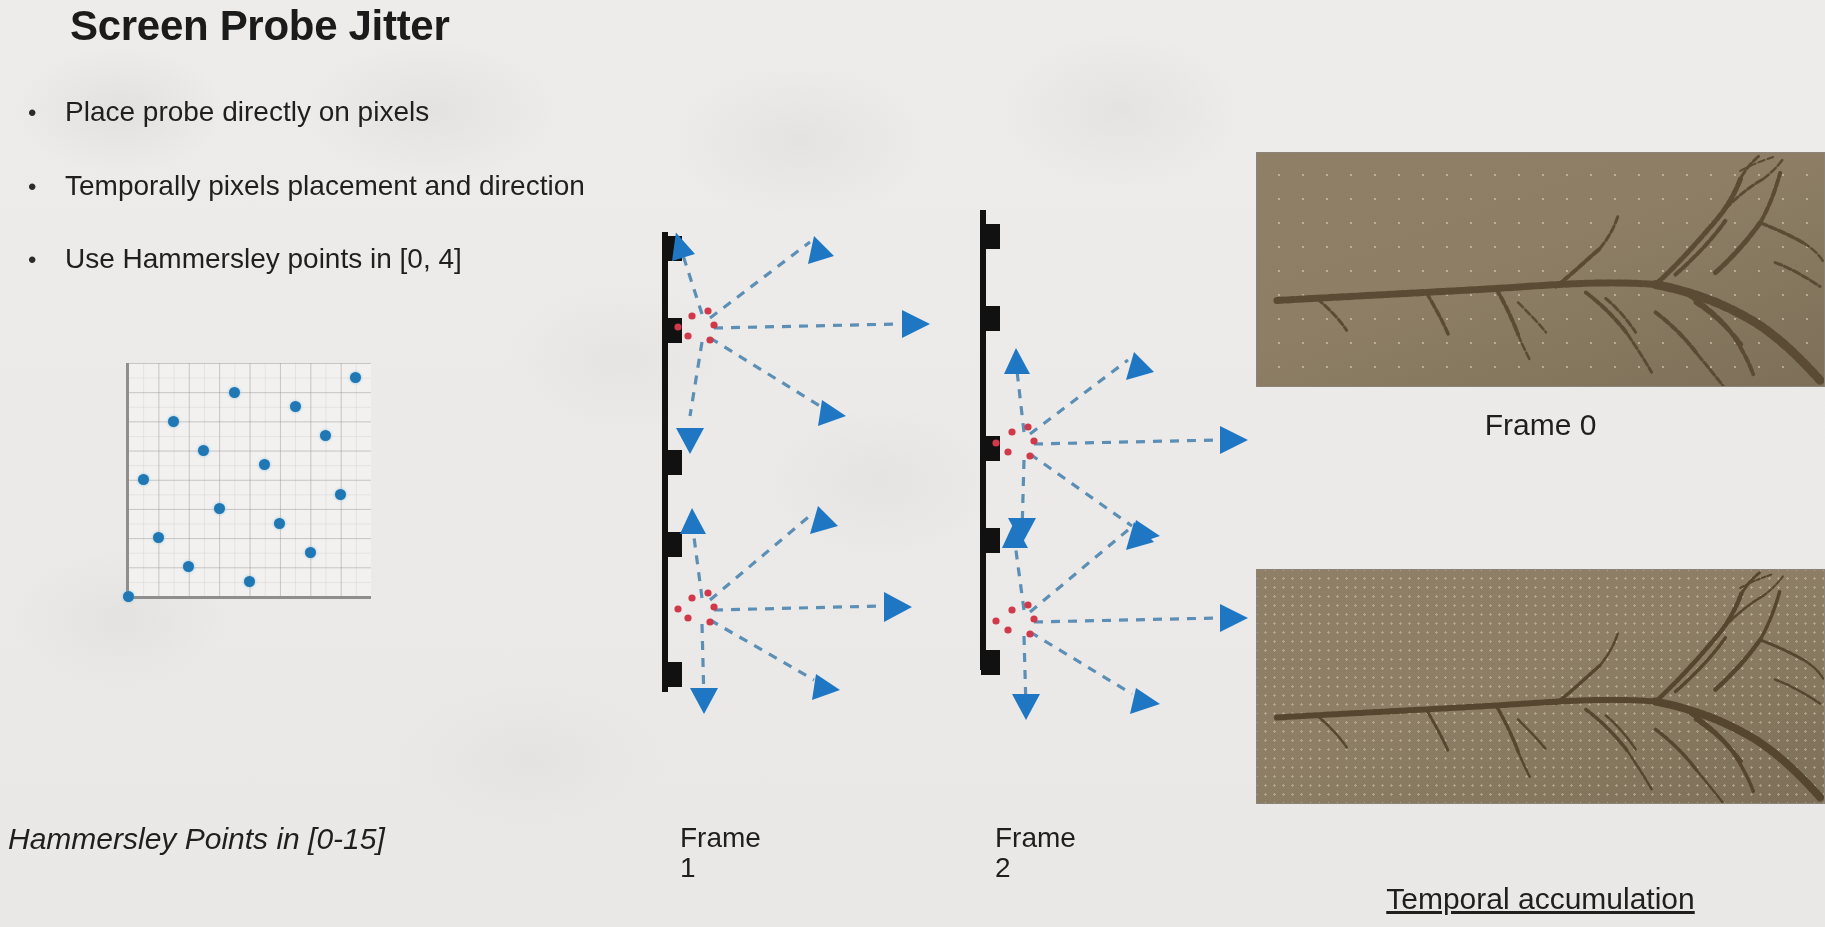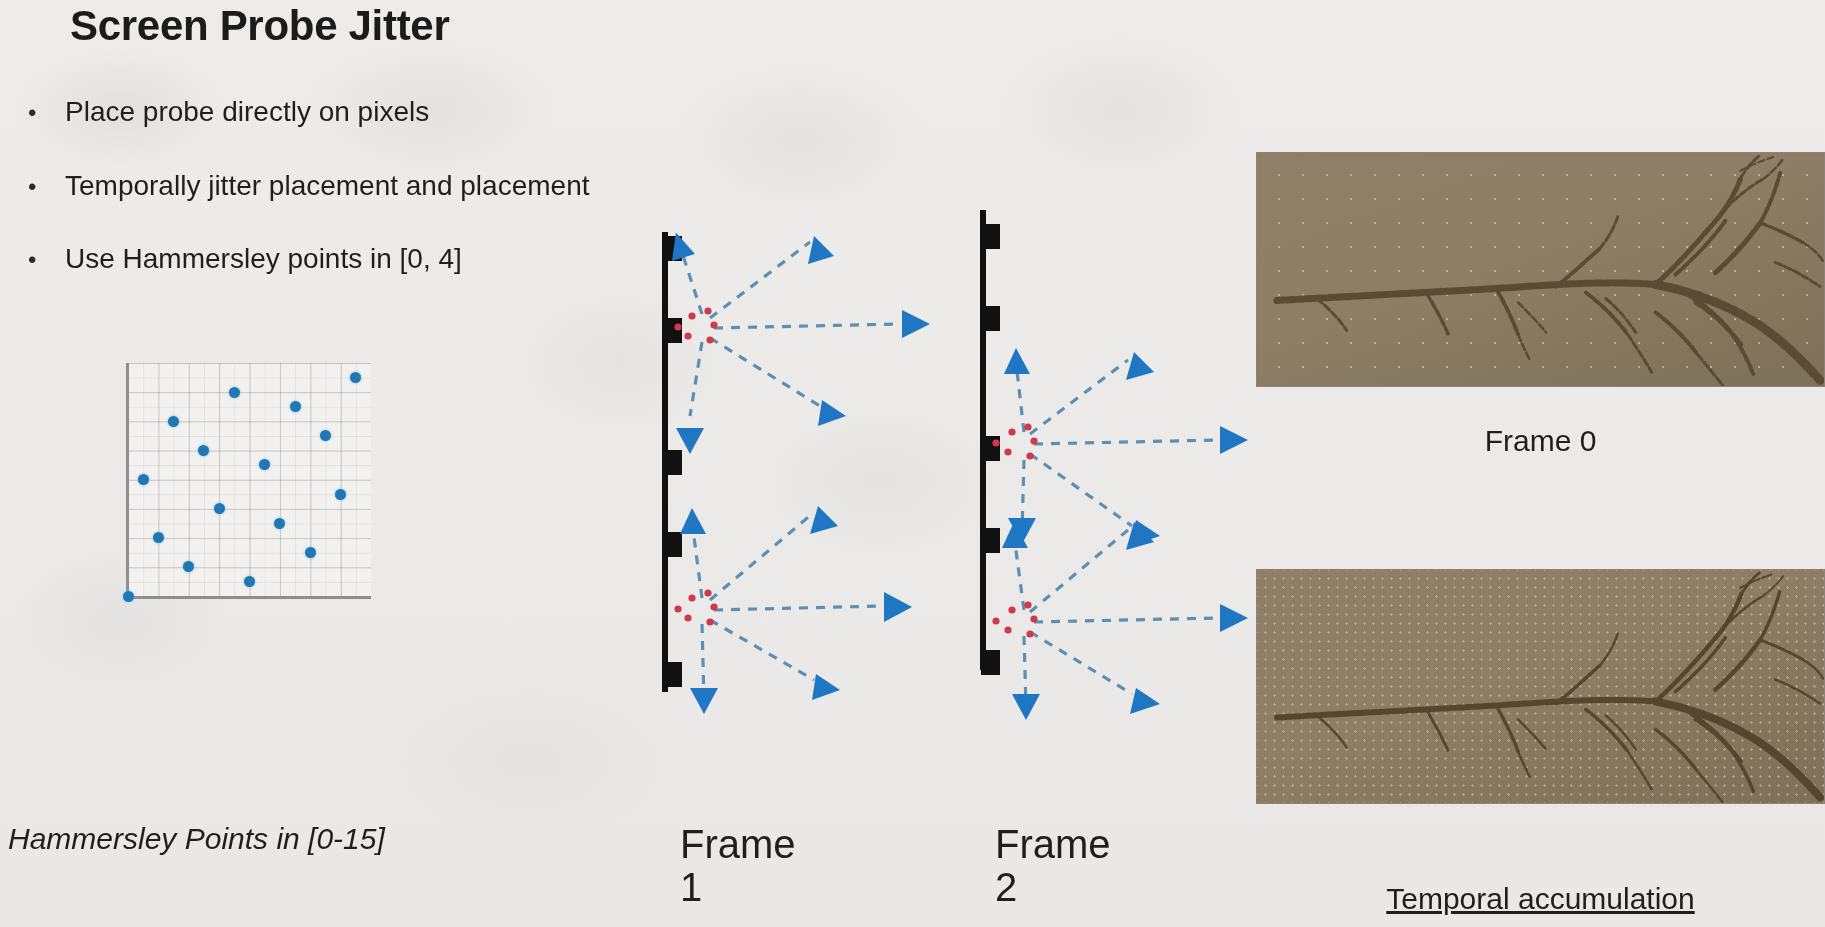--- a/index.html
+++ b/index.html
@@ -131,21 +131,21 @@
     background: #111;
   }
   .ray-svg {
     position: absolute;
     left: 0; top: 0;
     overflow: visible;
   }
 
   .frame-label {
     position: absolute;
-    font-size: 40px;
+    font-size: 28px;
     color: #1f1f1f;
     line-height: 1.08;
     white-space: pre-line;
   }
   #frame-label-1 { left: 680px; top: 823px; }
   #frame-label-2 { left: 995px; top: 823px; }
 
   
   .render-panel {
     position: absolute;
@@ -175,37 +175,37 @@
   }
   .tree-svg { position: absolute; inset: 0; }
 
   .render-caption {
     position: absolute;
     font-size: 30px;
     color: #1f1f1f;
     white-space: nowrap;
     text-align: center;
   }
-  #caption-0 { left: 1256px; top: 424px; width: 569px; }
+  #caption-0 { left: 1256px; top: 408px; width: 569px; }
   #caption-1 { left: 1256px; top: 882px; width: 569px; text-decoration: underline; }
 </style>
 </head>
 <body>
 
 <div id="slide">
 
   <div id="title">Screen Probe Jitter</div>
 
   <div class="bullet-row" id="bullet-0">
     <span class="bullet-dot">•</span>
     <span class="bullet-text">Place probe directly on pixels</span>
   </div>
   <div class="bullet-row" id="bullet-1">
     <span class="bullet-dot">•</span>
-    <span class="bullet-text">Temporally jitter placement and placement</span>
+    <span class="bullet-text">Temporally pixels placement and direction</span>
   </div>
   <div class="bullet-row" id="bullet-2">
     <span class="bullet-dot">•</span>
     <span class="bullet-text">Use Hammersley points in [0, 4]</span>
   </div>
 
   <div id="scatter-wrap">
     <div id="scatter-plot"></div>
     <div id="axis-y"></div>
     <div id="axis-x"></div>

